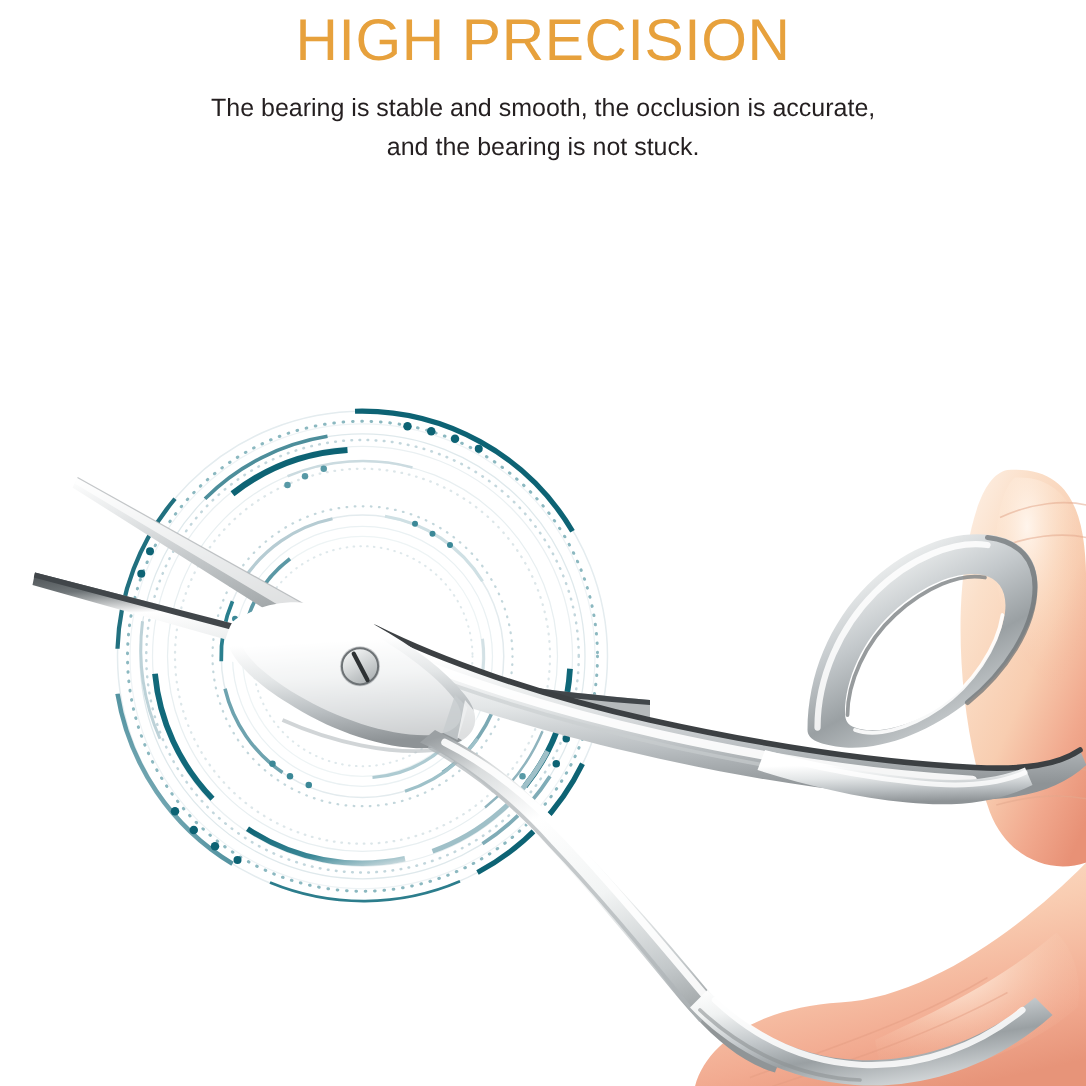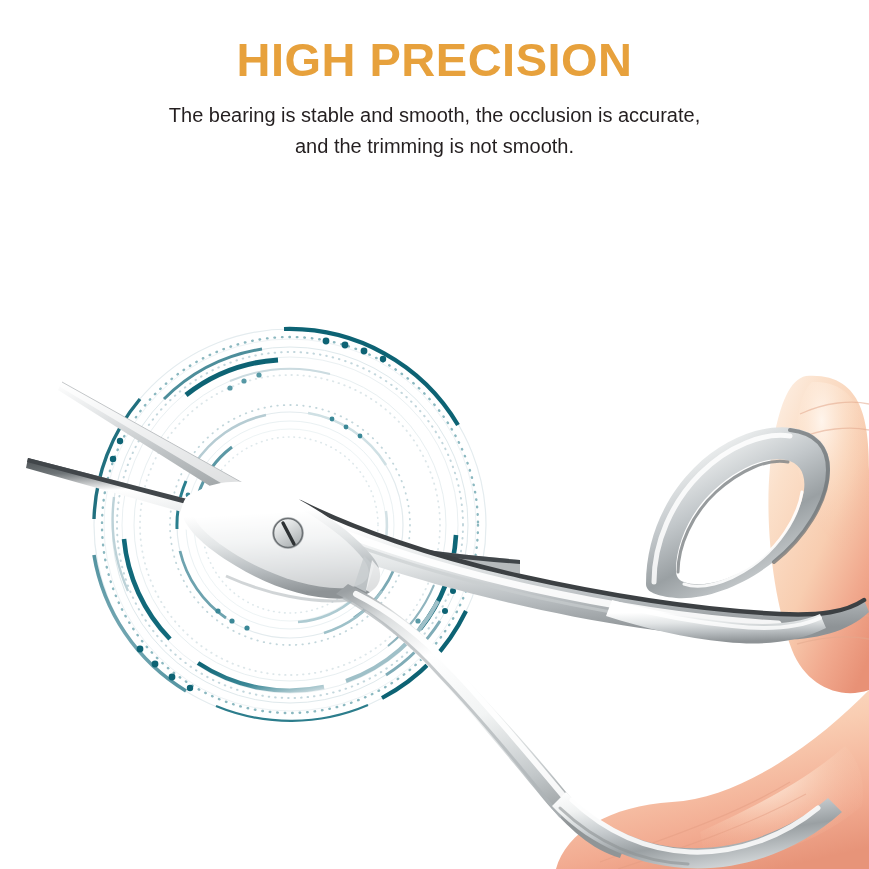--- a/index.html
+++ b/index.html
@@ -22,24 +22,24 @@
   
   #header {
     position: absolute;
     left: 0;
     top: 0;
     width: 869px;
     text-align: center;
   }
   #title {
     margin: 0;
-    padding-top: 32px;
+    padding-top: 4px;
     font-size: 47px;
     line-height: 56px;
-    font-weight: 700;
+    font-weight: 400;
     letter-spacing: 0.5px;
     color: #e7a13c;
     font-family: "Liberation Sans", "DejaVu Sans", sans-serif;
   }
   #subtitle {
     margin: 0;
     padding-top: 12px;
     font-size: 20px;
     line-height: 31px;
     font-weight: 400;
@@ -406,17 +406,17 @@
         </g>
 
       </g>
     </svg>
   </div>
 
   <div id="header">
     <h1 id="title" style="color: rgb(231, 161, 60);">HIGH PRECISION</h1>
     <p id="subtitle" style="color: rgb(36, 31, 32);">
       <span class="sub-line">The bearing is stable and smooth, the occlusion is accurate,</span>
-      <span class="sub-line">and the trimming is not smooth.</span>
+      <span class="sub-line">and the bearing is not stuck.</span>
     </p>
   </div>
 
 </div>
 
 </body></html>

